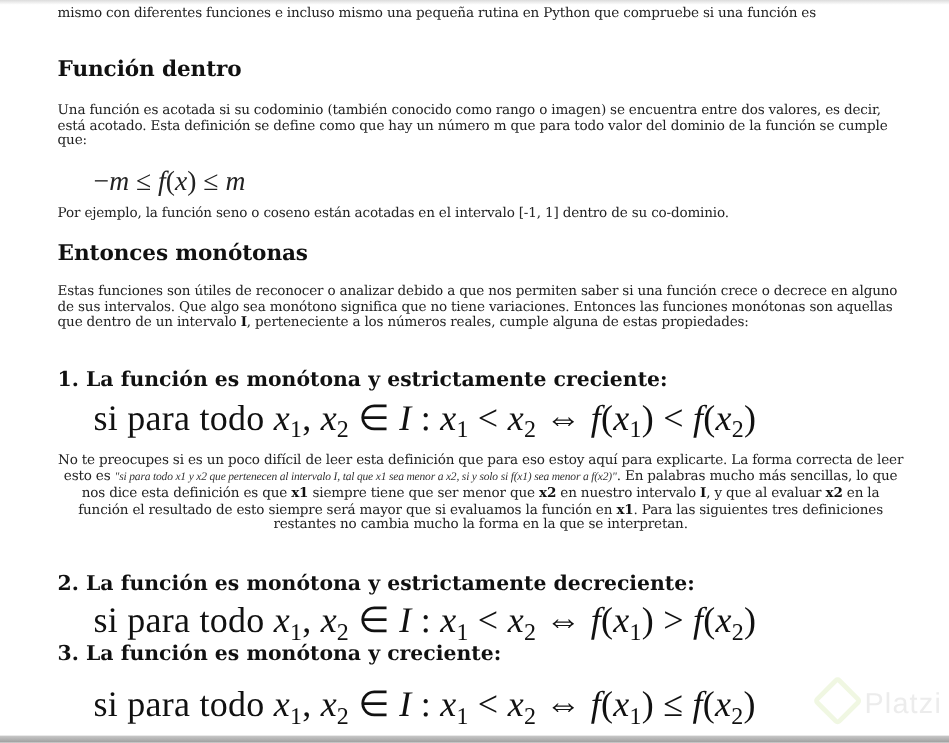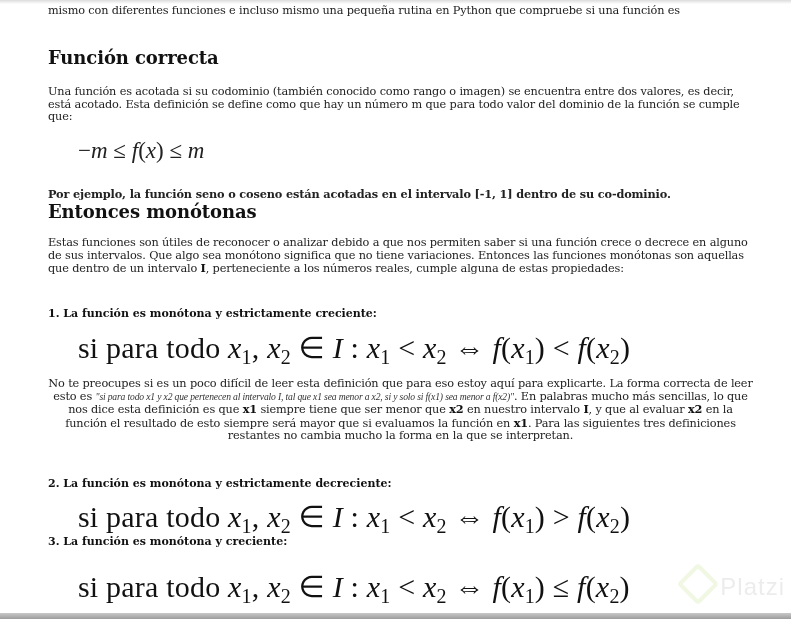--- a/index.html
+++ b/index.html
@@ -24,21 +24,21 @@
     font-size: 11.3px; line-height: 12.6px; letter-spacing: -0.15px;
     color: #222;
   }
   .h2 {
     position: absolute; left: 0;
     font-size: 18px; font-weight: bold; color: #111;
     letter-spacing: -0.1px;
   }
   .h4 {
     position: absolute; left: 0;
-    font-size: 11px; font-weight: bold; color: #111;
+    font-size: 17px; font-weight: bold; color: #111;
   }
   .math-inline {
     position: absolute; left: 30px;
     font-family: "Liberation Serif", serif; font-size: 23px; color: #222;
   }
   .math-big {
     position: absolute; left: 30px;
     font-family: "Liberation Serif", serif; font-size: 30px; color: #111;
     white-space: nowrap; letter-spacing: 0.2px;
   }
@@ -60,29 +60,29 @@
 <body>
 
 <div class="topshade"></div>
 
 <div class="page">
 
   <div class="p" style="top:5px;">
     <div>mismo con diferentes funciones e incluso mismo una pequeña rutina en Python que compruebe si una función es</div>
   </div>
 
-  <div class="h2" style="top:47px;">Función correcta</div>
+  <div class="h2" style="top:47px;">Función dentro</div>
 
   <div class="p" style="top:86px;">Una función es acotada si su codominio (también conocido como rango o imagen) se encuentra entre dos valores, es decir, está acotado. Esta definición se define como que hay un número m que para todo valor del dominio de la función se cumple que:</div>
 
   <div class="math-inline" style="top:138px;">
     <span>−</span><i>m</i> ≤ <i>f</i>(<i>x</i>) ≤ <i>m</i>
   </div>
 
-  <div class="p" style="top:188px;font-weight:bold;">Por ejemplo, la función seno o coseno están acotadas en el intervalo [-1, 1] dentro de su co-dominio.</div>
+  <div class="p" style="top:172px;">Por ejemplo, la función seno o coseno están acotadas en el intervalo [-1, 1] dentro de su co-dominio.</div>
 
   <div class="h2" style="top:201px;">Entonces monótonas</div>
 
   <div class="p" style="top:237px;">
     <span>Estas funciones son útiles de reconocer o analizar debido a que nos permiten saber si una función crece o decrece en alguno de sus intervalos. Que algo sea monótono significa que no tiene variaciones. Entonces las funciones monótonas son aquellas que dentro de un intervalo </span><b>I</b><span>, perteneciente a los números reales, cumple alguna de estas propiedades:</span>
   </div>
 
   <div class="h4" style="top:307px;">1. La función es monótona y estrictamente creciente:</div>
   <div class="math-big" style="top:330px;">
     <span>si para todo </span><i>x</i><sub>1</sub>, <i>x</i><sub>2</sub> ∈ <i>I</i> : <i>x</i><sub>1</sub> &lt; <i>x</i><sub>2</sub> ⇔ <i>f</i>(<i>x</i><sub>1</sub>) <span>&lt;</span> <i>f</i>(<i>x</i><sub>2</sub>)

